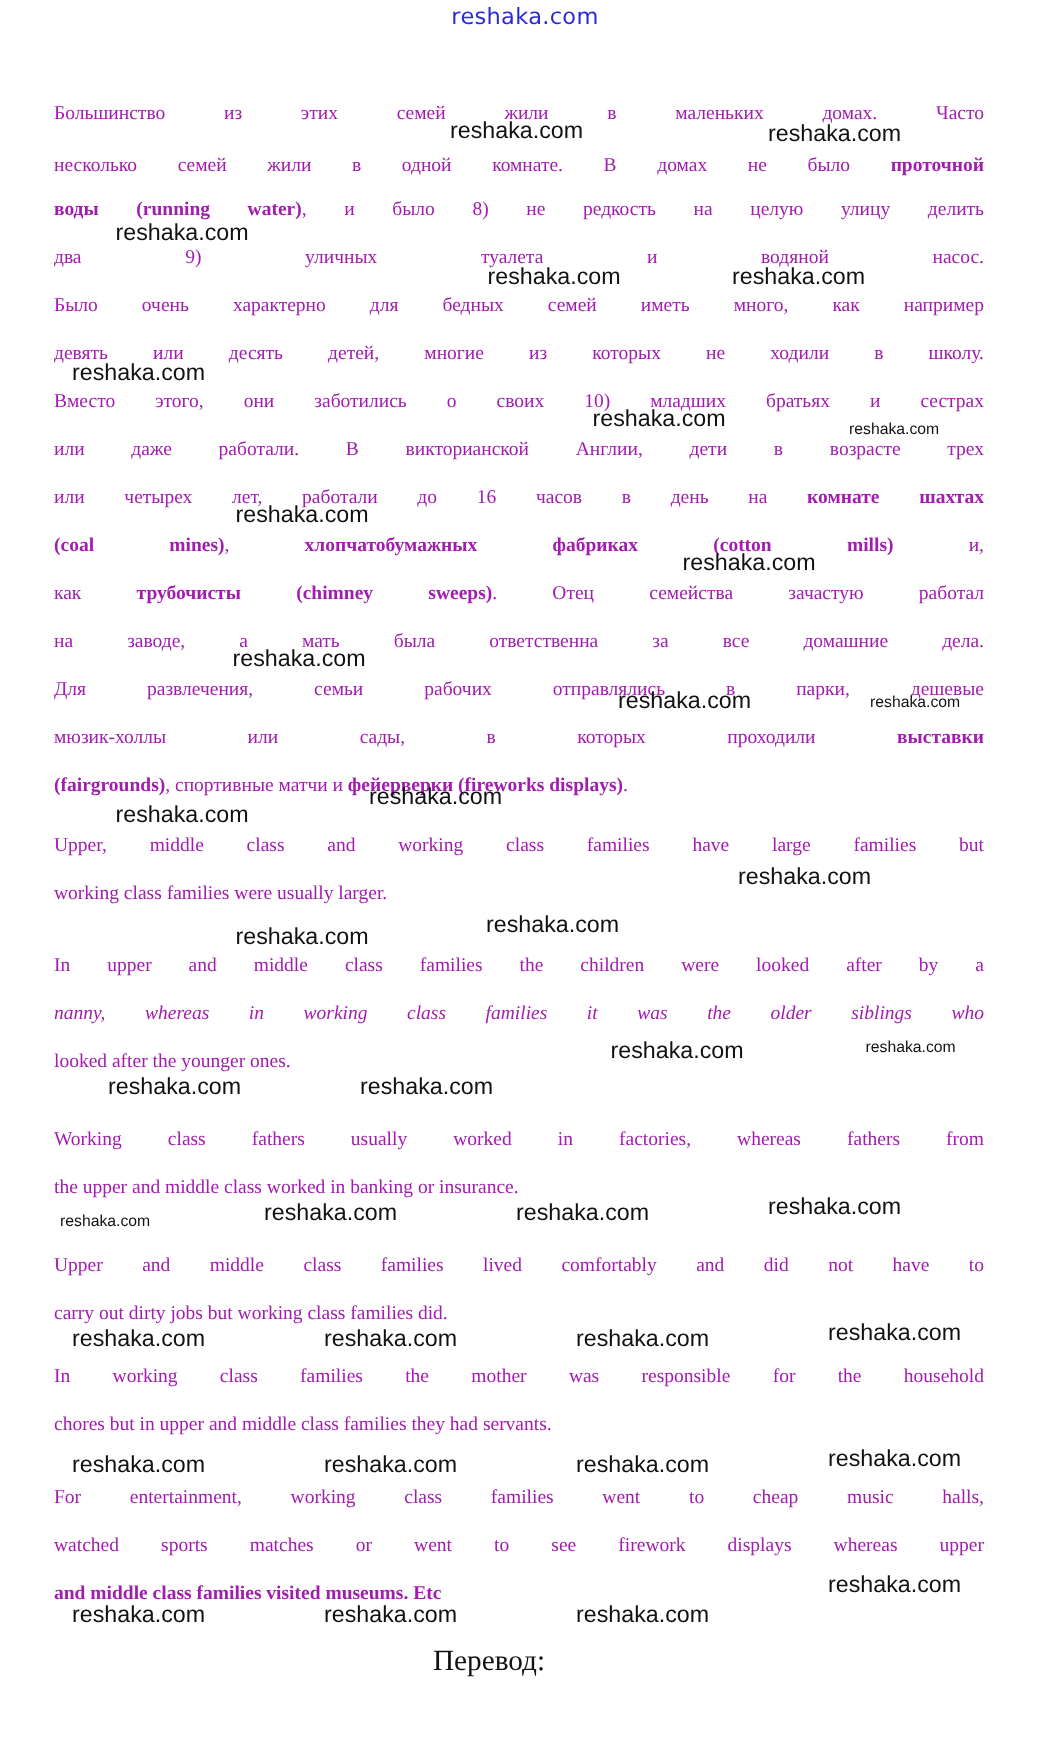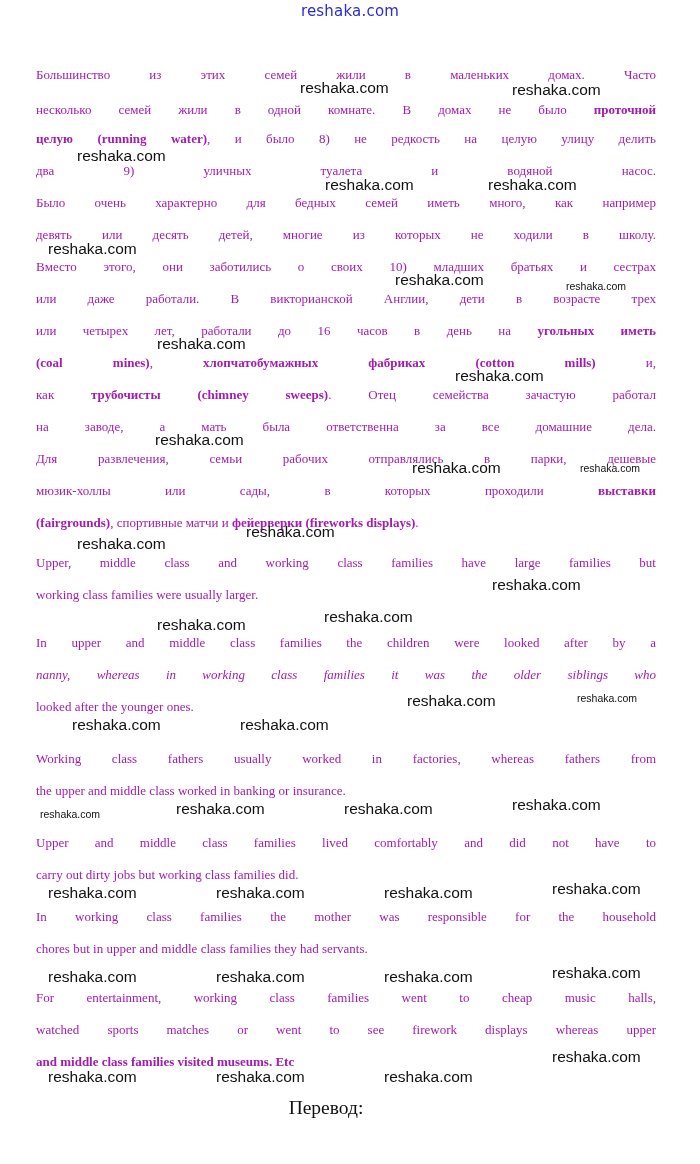--- a/index.html
+++ b/index.html
@@ -28,27 +28,27 @@
   }
 </style>
 </head>
 <body>
 
 <div class="top-wm">reshaka.com</div>
 
 <div id="ru">
     <div class="line" style="top: 63px;"><span>Большинство из этих семей жили в маленьких домах. Часто</span></div>
     <div class="line" style="top: 78px; margin-top: 20px;"><span>несколько семей жили в одной комнате. В домах не было </span><b>проточной</b></div>
-    <div class="line" style="top: 127px;"><b>целую (running water)</b><span>, и было 8) не редкость на целую улицу делить</span></div>
+    <div class="line" style="top: 127px;"><b>воды (running water)</b><span>, и было 8) не редкость на целую улицу делить</span></div>
     <div class="line" style="top: 159px;"><span>два 9) уличных туалета и водяной насос.</span></div>
     <div class="line" style="top: 191px;"><span>Было очень характерно для бедных семей иметь много, как например</span></div>
     <div class="line" style="top: 223px;"><span>девять или десять детей, многие из которых не ходили в школу.</span></div>
     <div class="line" style="top: 255px;"><span>Вместо этого, они заботились о своих 10) младших братьях и сестрах</span></div>
     <div class="line" style="top: 287px;"><span>или даже работали. В викторианской Англии, дети в возрасте трех</span></div>
-    <div class="line" style="top: 319px;"><span>или четырех лет, работали до 16 часов в день на </span><b>угольных иметь</b></div>
+    <div class="line" style="top: 319px;"><span>или четырех лет, работали до 16 часов в день на </span><b>комнате шахтах</b></div>
     <div class="line" style="top: 351px;"><b>(coal mines)</b><span>, </span><b>хлопчатобумажных фабриках (cotton mills)</b><span> и,</span></div>
     <div class="line" style="top: 383px;"><span>как </span><b>трубочисты (chimney sweeps)</b><span>. Отец семейства зачастую работал</span></div>
     <div class="line" style="top: 415px;"><span>на заводе, а мать была ответственна за все домашние дела.</span></div>
     <div class="line" style="top: 447px;"><span>Для развлечения, семьи рабочих отправлялись в парки, дешевые</span></div>
     <div class="line" style="top: 479px;"><span>мюзик-холлы или сады, в которых проходили </span><b>выставки</b></div>
     <div class="line last" style="top: 511px;"><b>(fairgrounds)</b><span>, спортивные матчи и </span><b>фейерверки (fireworks displays)</b><span>.</span></div>
   </div>
 <div id="en">
     <div>
       <div class="line" style="top: 551px;">Upper, middle class and working class families have large families but</div>

